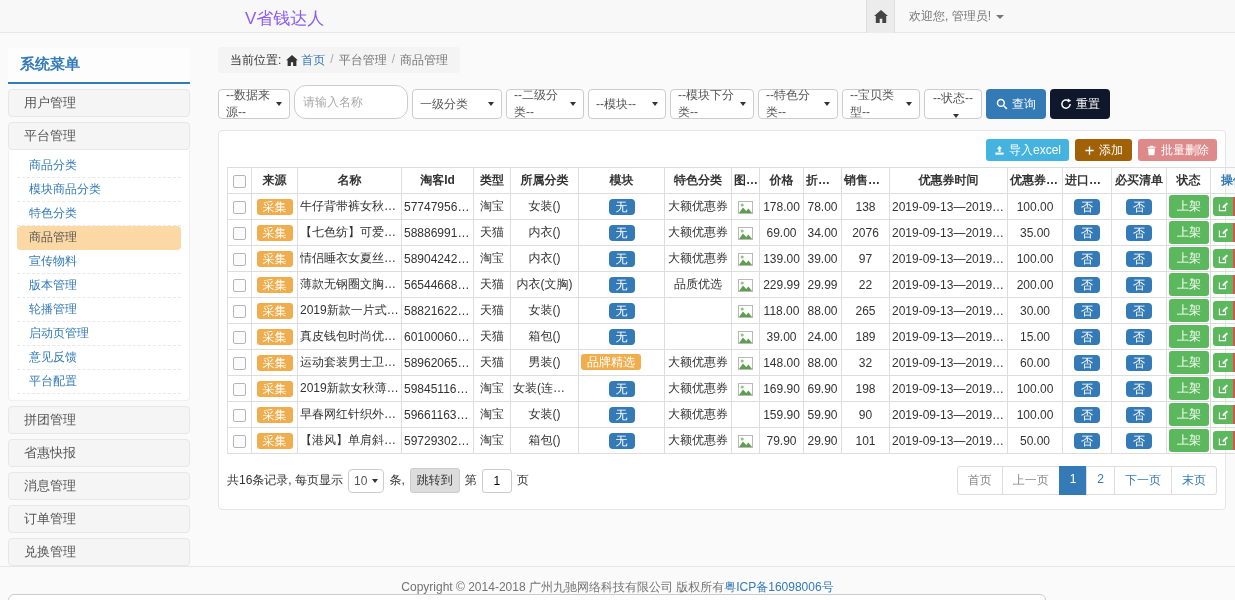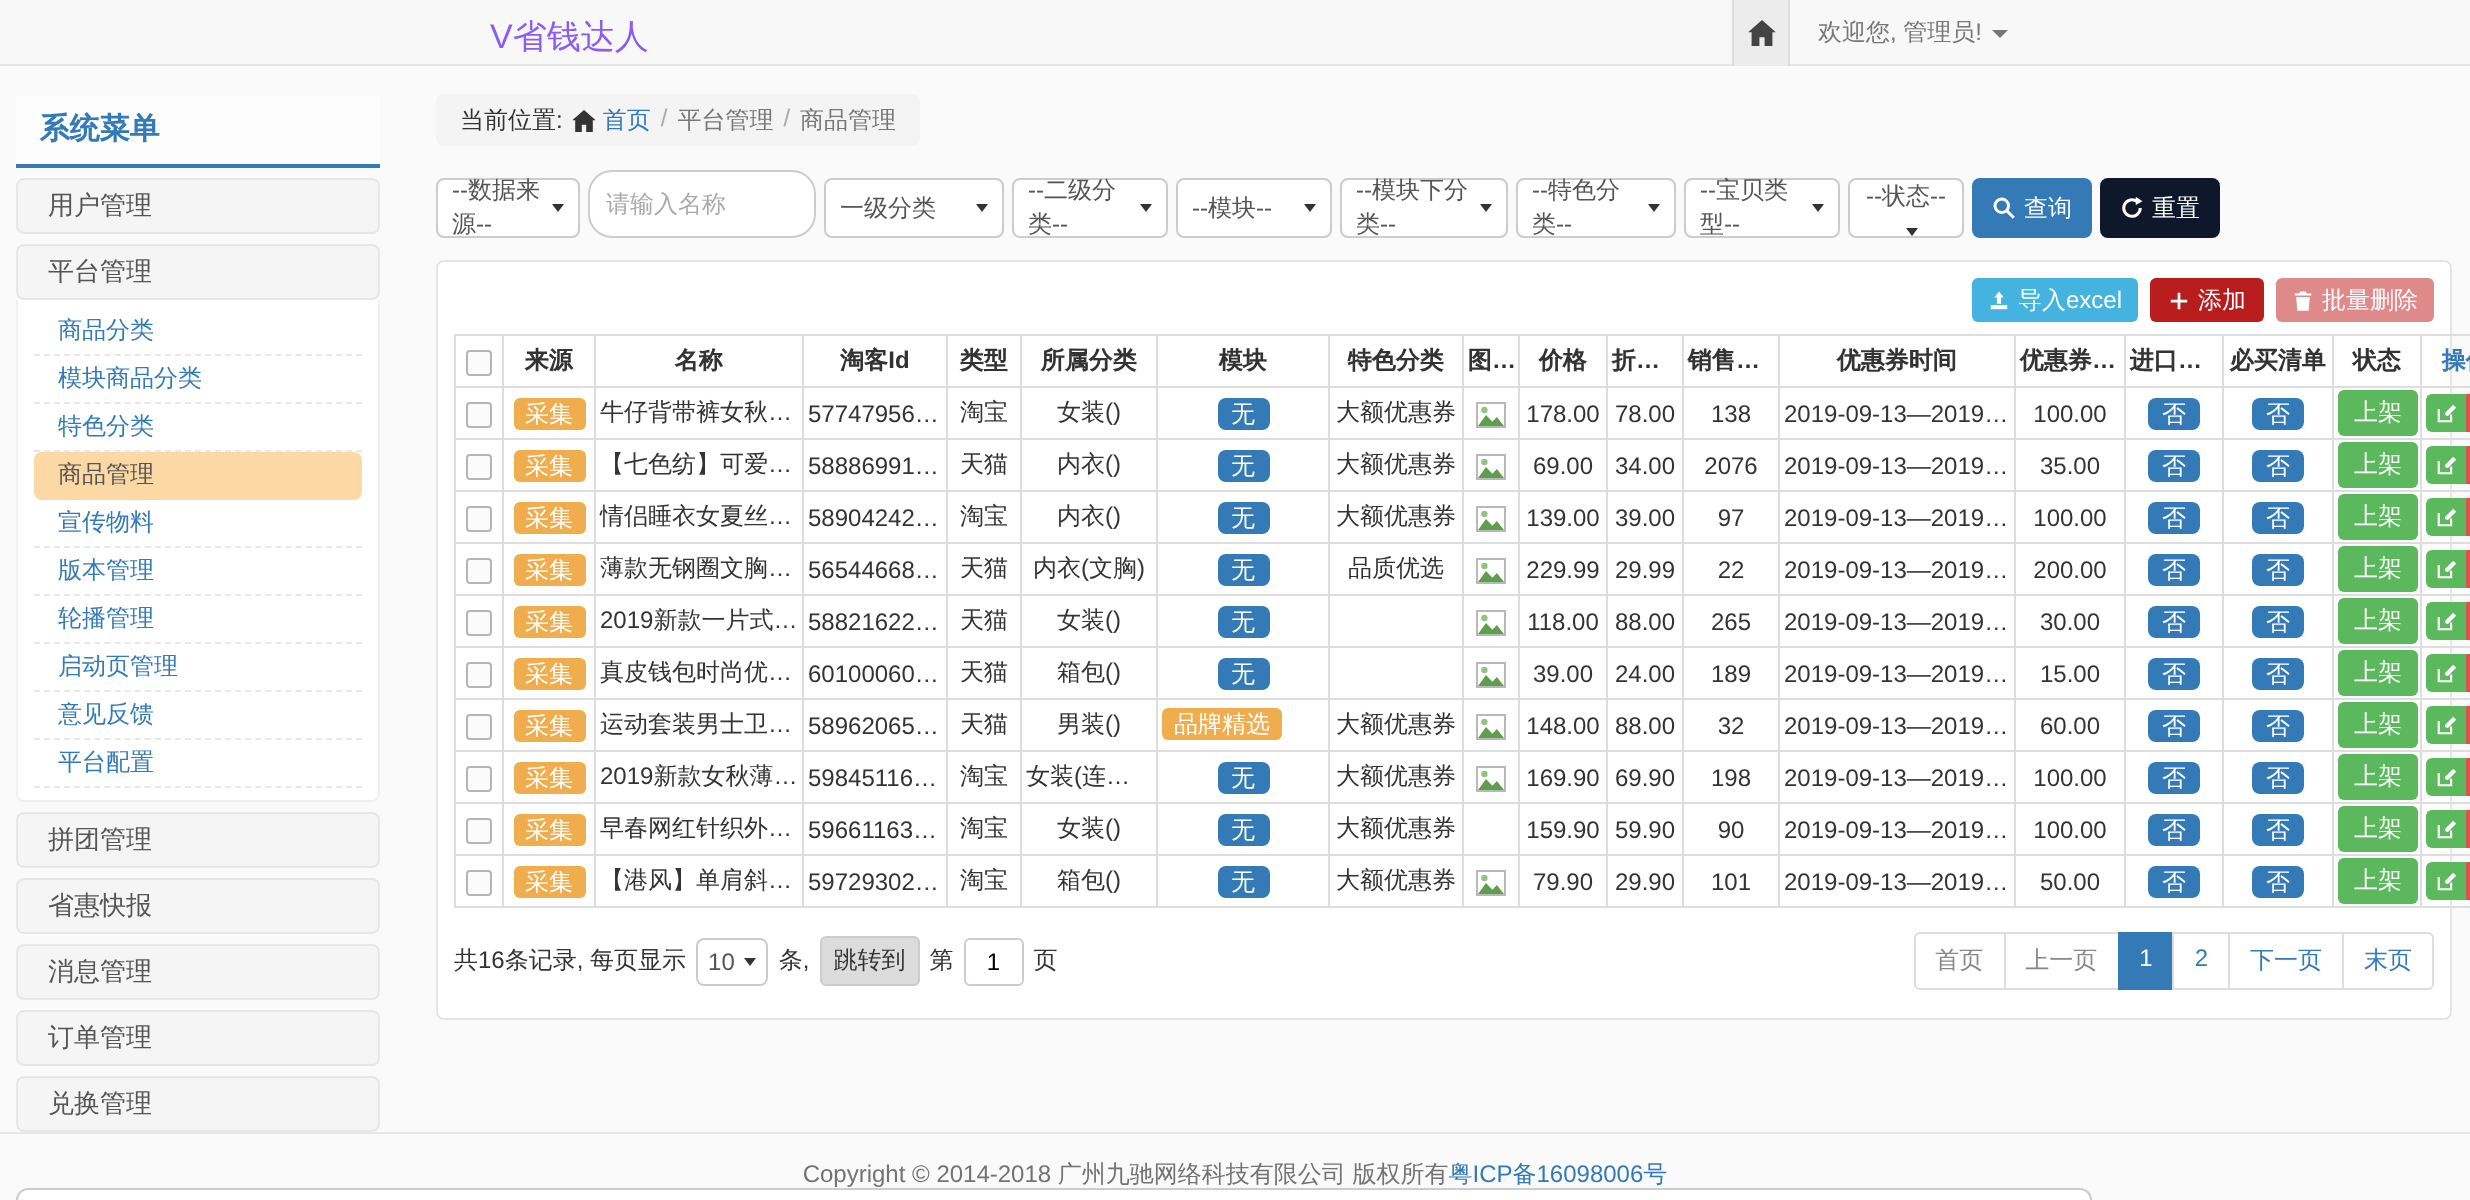--- a/index.html
+++ b/index.html
@@ -41,21 +41,21 @@
   .select .sel-caret { width:0; height:0; border-left:3.5px solid transparent; border-right:3.5px solid transparent; border-top:4px solid #333; margin-left:5px; }
   .text-input { height:30px; width:114px; border:1px solid #ccc; border-radius:12px; padding:16px 8px; font-size:12px; color:#555; font-family:inherit; }
   .text-input::placeholder { color:#aaa; }
   .btn { border:none; border-radius:4px; color:#fff; font-size:12px; display:inline-flex; align-items:center; gap:4px; cursor:pointer; font-family:inherit; }
   .btn-query { background:#337ab7; height:30px; padding:0 10px; }
   .btn-reset { background:#0f172a; height:30px; padding:0 10px; }
   
   .card { background:#fff; border:1px solid #e5e5e5; border-radius:4px; margin-top:11px; padding:8px 8px 14px; }
   .toolbar { display:flex; justify-content:flex-end; gap:6px; margin-bottom:6px; }
   .btn-import { background:#45b3e0; height:22px; padding:0 8px; border-radius:3px; }
-  .btn-add { background:#b91c1c; height:22px; padding:0 9px; border-radius:3px; }
+  .btn-add { background:#a16207; height:22px; padding:0 9px; border-radius:3px; }
   .btn-batch-del { background:#df8a8a; height:22px; padding:0 8px; border-radius:3px; }
   
   table { width:100%; border-collapse:collapse; table-layout:fixed; }
   th,td { border:1px solid #ddd; text-align:center; font-size:12px; height:26px; padding:1px 2px;
           overflow:hidden; white-space:nowrap; text-overflow:ellipsis; }
   th { font-weight:bold; color:#333; }
   th.op-col { color:#337ab7; }
   .cb { width:13px; height:13px; border:1px solid #b5b5b5; background:#fbfbfb; border-radius:2px; display:inline-block; vertical-align:middle; cursor:pointer; }
   .badge { display:inline-block; color:#fff; border-radius:3px; padding:2px 6px; line-height:12px; }
   .badge-orange { background:#f0ad4e; }

